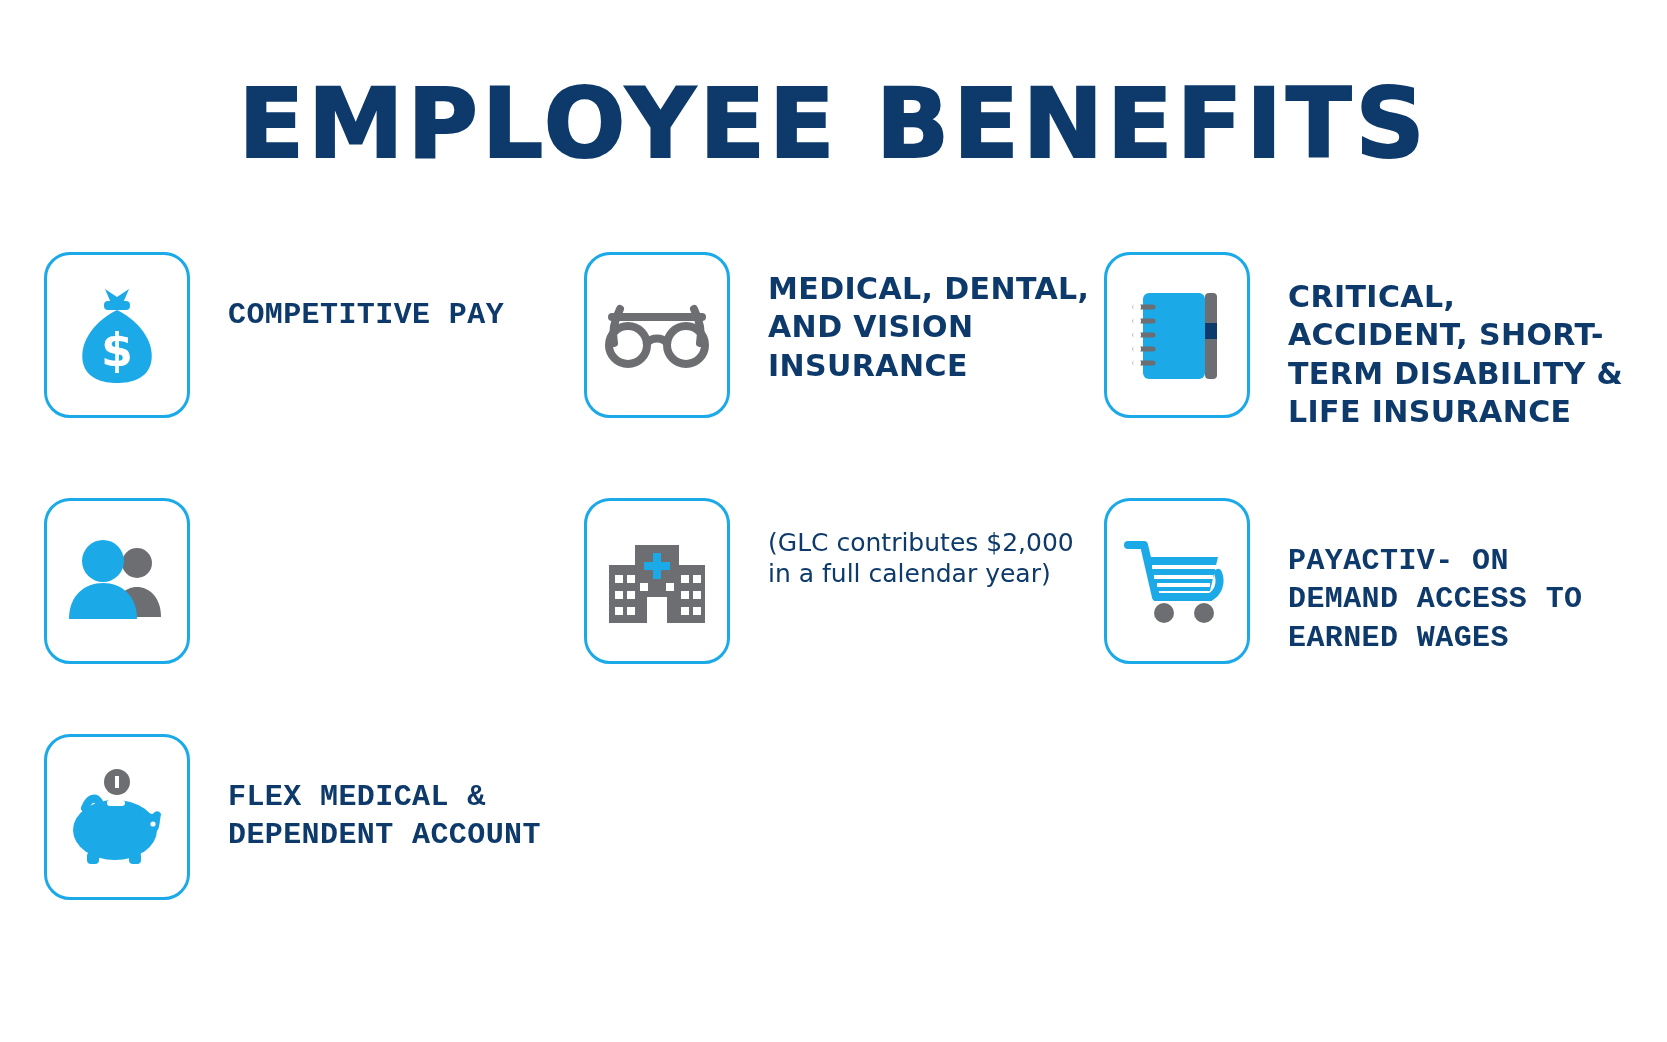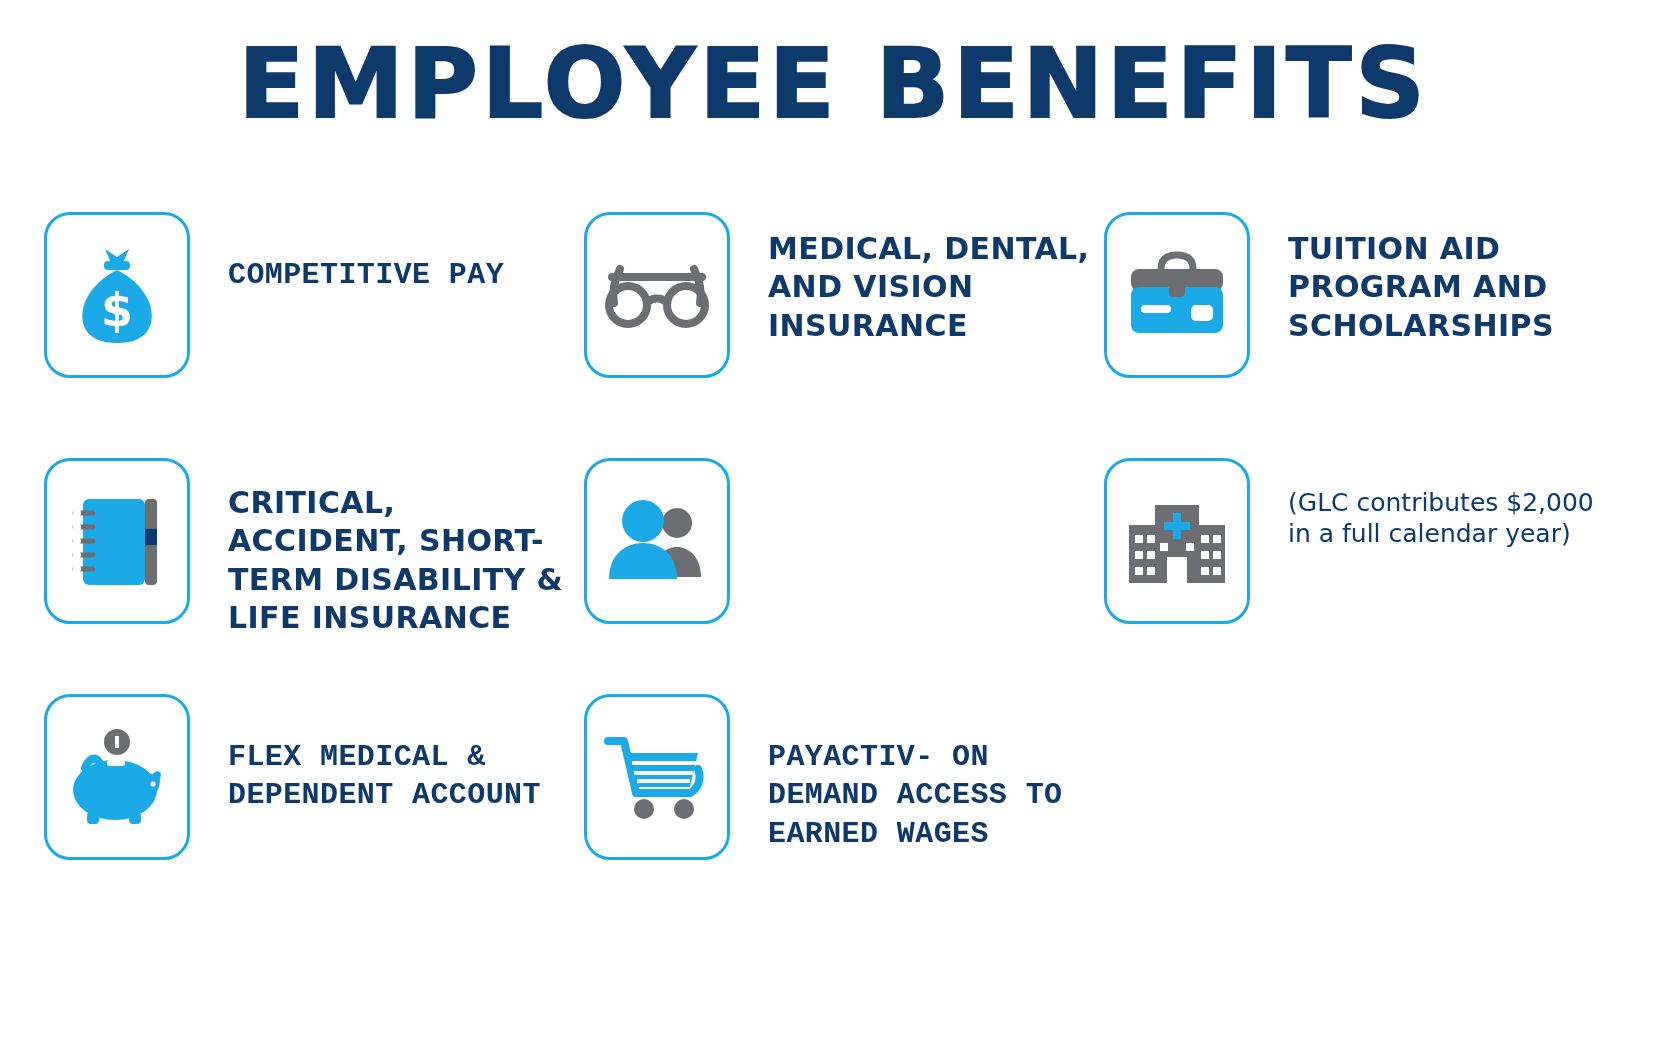--- a/index.html
+++ b/index.html
@@ -12,20 +12,21 @@
     height: 1042px;
     font-family: "Liberation Sans", sans-serif;
     overflow: hidden;
     position: relative;
   }
   .page {
     width: 1667px;
     height: 944px;
     position: relative;
     box-sizing: border-box;
+    margin-top: 40px;
   }
   .title {
     text-align: center;
     color: #0d3a6b;
     font-family: "DejaVu Sans", sans-serif;
     font-weight: 700;
     font-size: 96px;
     letter-spacing: 4px;
     line-height: 1;
     padding-top: 36px;
@@ -119,35 +120,20 @@
             <path d="M10 22 H100" stroke="#6d6e71" stroke-width="8" stroke-linecap="round"></path>
             <circle cx="26" cy="50" r="19" stroke="#6d6e71" stroke-width="8" fill="none"></circle>
             <circle cx="84" cy="50" r="19" stroke="#6d6e71" stroke-width="8" fill="none"></circle>
             <path d="M45 48 C50 42 60 42 65 48" stroke="#6d6e71" stroke-width="8" fill="none" stroke-linecap="round"></path>
           </svg>
         </span>
       </div>
       <div class="cell-text">MEDICAL, DENTAL, AND VISION INSURANCE</div>
     </div>
 
-    <div class="cell r1">
-      <div class="icon-box">
-        <span>
-          <svg width="108" height="96" viewBox="0 0 108 96">
-            <path d="M38 22 C38 12 44 8 54 8 C64 8 70 12 70 22" stroke="#6d6e71" stroke-width="7" fill="none" stroke-linecap="round"></path>
-            <rect x="8" y="22" width="92" height="22" rx="8" fill="#6d6e71"></rect>
-            <rect x="8" y="40" width="92" height="46" rx="8" fill="#1ba9e8"></rect>
-            <rect x="46" y="34" width="16" height="16" rx="4" fill="#6d6e71"></rect>
-            <rect x="18" y="58" width="30" height="8" rx="4" fill="#ffffff"></rect>
-            <rect x="68" y="58" width="22" height="16" rx="5" fill="#ffffff"></rect>
-          </svg>
-        </span>
-      </div>
-      <div class="cell-text">TUITION AID PROGRAM AND SCHOLARSHIPS</div>
-    </div>
 
     <div class="cell r2">
       <div class="icon-box">
         <span>
           <svg width="104" height="104" viewBox="0 0 104 104">
             <rect x="18" y="10" width="62" height="86" rx="6" fill="#1ba9e8"></rect>
             <rect x="80" y="10" width="12" height="86" rx="4" fill="#6d6e71"></rect>
             <rect x="80" y="40" width="12" height="16" fill="#0d3a6b"></rect>
             <g stroke="#6d6e71" stroke-width="5" stroke-linecap="round">
               <path d="M10 24 H28"></path>
@@ -215,52 +201,52 @@
         </span>
       </div>
       <div class="cell-text">
         <span class="sub">(GLC contributes $2,000 in a full calendar year)</span>
       </div>
     </div>
 
     <div class="cell r3 align-mid">
       <div class="icon-box">
         <span>
+          <svg width="110" height="92" viewBox="0 0 110 92">
+            <path d="M6 10 H22 L34 62 H88" stroke="#1ba9e8" stroke-width="8" fill="none" stroke-linecap="round" stroke-linejoin="round"></path>
+            <path d="M26 22 H96 L88 56 H34 Z" fill="#1ba9e8"></path>
+            <g stroke="#ffffff" stroke-width="4">
+              <path d="M30 32 H94"></path>
+                <path d="M32 42 H91"></path>
+                <path d="M35 50 H88"></path>
+            </g>
+            <path d="M88 62 C96 58 100 48 96 38" stroke="#1ba9e8" stroke-width="8" fill="none" stroke-linecap="round"></path>
+            <circle cx="42" cy="78" r="10" fill="#6d6e71"></circle>
+            <circle cx="82" cy="78" r="10" fill="#6d6e71"></circle>
+          </svg>
+        </span>
+      </div>
+      <div class="cell-text">PAYACTIV- ON DEMAND ACCESS TO EARNED WAGES</div>
+    </div>
+
+    <div class="cell r3 align-mid">
+      <div class="icon-box">
+        <span>
           <svg width="108" height="98" viewBox="0 0 108 98">
             <circle cx="54" cy="14" r="13" fill="#6d6e71"></circle>
             <rect x="52" y="8" width="4" height="12" fill="#ffffff"></rect>
             <path d="M88 48 C92 42 96 42 98 46 L96 58 Z" fill="#1ba9e8"></path>
             <ellipse cx="52" cy="62" rx="42" ry="30" fill="#1ba9e8"></ellipse>
             <path d="M82 46 C92 44 98 50 96 58 C94 64 86 66 82 62 Z" fill="#1ba9e8"></path>
             <ellipse cx="88" cy="58" rx="8" ry="7" fill="#1ba9e8"></ellipse>
             <circle cx="90" cy="56" r="2.6" fill="#ffffff"></circle>
             <rect x="24" y="84" width="12" height="12" rx="4" fill="#1ba9e8"></rect>
             <rect x="66" y="84" width="12" height="12" rx="4" fill="#1ba9e8"></rect>
             <rect x="44" y="32" width="18" height="6" rx="3" fill="#ffffff"></rect>
             <path d="M22 40 C26 30 32 28 36 34" stroke="#1ba9e8" stroke-width="8" fill="none" stroke-linecap="round"></path>
           </svg>
         </span>
       </div>
       <div class="cell-text">FLEX MEDICAL &amp; DEPENDENT ACCOUNT</div>
     </div>
 
-    <div class="cell r3 align-mid">
-      <div class="icon-box">
-        <span>
-          <svg width="110" height="92" viewBox="0 0 110 92">
-            <path d="M6 10 H22 L34 62 H88" stroke="#1ba9e8" stroke-width="8" fill="none" stroke-linecap="round" stroke-linejoin="round"></path>
-            <path d="M26 22 H96 L88 56 H34 Z" fill="#1ba9e8"></path>
-            <g stroke="#ffffff" stroke-width="4">
-              <path d="M30 32 H94"></path>
-                <path d="M32 42 H91"></path>
-                <path d="M35 50 H88"></path>
-            </g>
-            <path d="M88 62 C96 58 100 48 96 38" stroke="#1ba9e8" stroke-width="8" fill="none" stroke-linecap="round"></path>
-            <circle cx="42" cy="78" r="10" fill="#6d6e71"></circle>
-            <circle cx="82" cy="78" r="10" fill="#6d6e71"></circle>
-          </svg>
-        </span>
-      </div>
-      <div class="cell-text">PAYACTIV- ON DEMAND ACCESS TO EARNED WAGES</div>
-    </div>
-
   </div>
 </div>
 
 </body></html>

